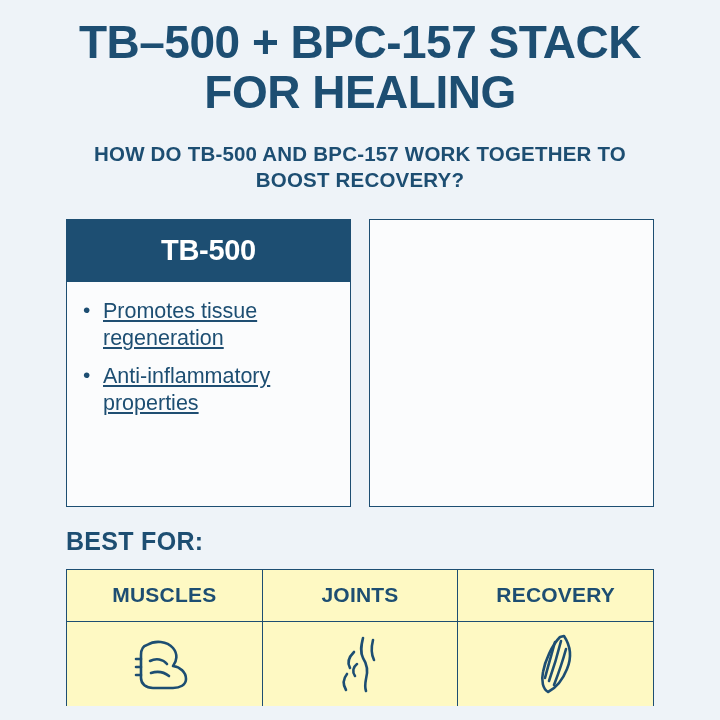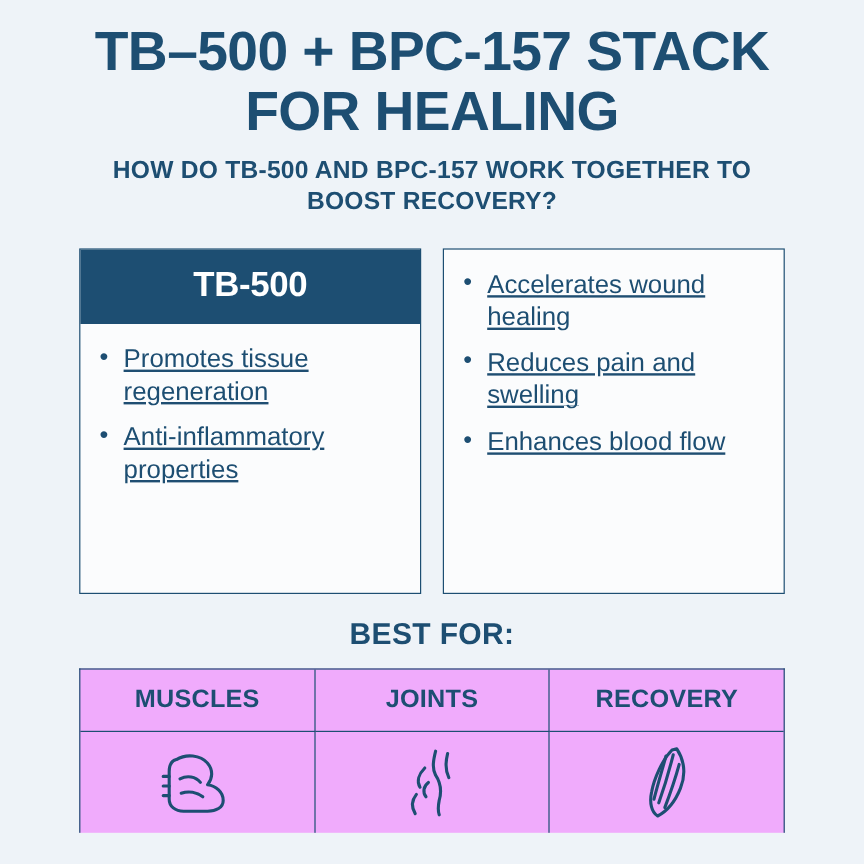--- a/index.html
+++ b/index.html
@@ -30,21 +30,21 @@
     color: #1d4e72;
     margin: 0;
     padding: 0 2px;
   }
   .subtitle {
     text-align: center;
     font-size: 20.5px;
     line-height: 1.25;
     font-weight: bold;
     color: #1d4e72;
-    margin-top: 12px;
+    margin-top: 24px;
     letter-spacing: 0.2px;
   }
   .cards {
     display: flex;
     gap: 18px;
     margin-top: 26px;
   }
   .card {
     flex: 1 1 0;
     border: 1.5px solid #1d4e72;
@@ -82,32 +82,31 @@
   }
   .card-body li::before {
     content: "\2022";
     position: absolute;
     left: 2px;
     top: -1px;
     font-size: 21px;
     color: #1d4e72;
   }
   .best-for {
-    text-align: center;
     font-size: 25px;
     font-weight: bold;
     color: #1d4e72;
     margin-top: 20px;
     letter-spacing: 0.3px;
   }
   .table {
     margin-top: 13px;
     border: 1.5px solid #1d4e72;
     border-bottom: none;
-    background: #f0abfc;
+    background: #fef9c3;
     box-sizing: border-box;
   }
   .table-row {
     display: flex;
   }
   .table-row.head .cell {
     border-bottom: 1.5px solid #1d4e72;
     padding: 13px 0 14px 0;
     font-size: 21px;
     font-weight: bold;
@@ -146,27 +145,20 @@
       <div class="card-header">TB-500</div>
       <div class="card-body">
         <ul>
           <li>Promotes tissue regeneration</li>
           <li>Anti-inflammatory properties</li>
         </ul>
       </div>
     </div>
 
     <div class="card">
-      <div class="card-body">
-        <ul>
-          <li>Accelerates wound healing</li>
-          <li>Reduces pain and swelling</li>
-          <li>Enhances blood flow</li>
-        </ul>
-      </div>
     </div>
 
   </div>
 
   <div class="best-for">BEST FOR:</div>
 
   <div class="table">
     <div class="table-row head">
       <div class="cell">MUSCLES</div>
       <div class="cell">JOINTS</div>

